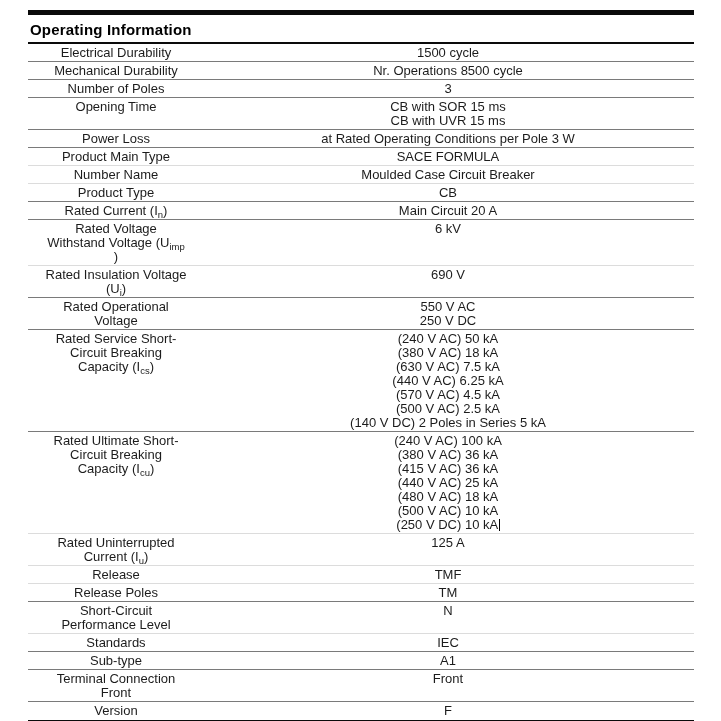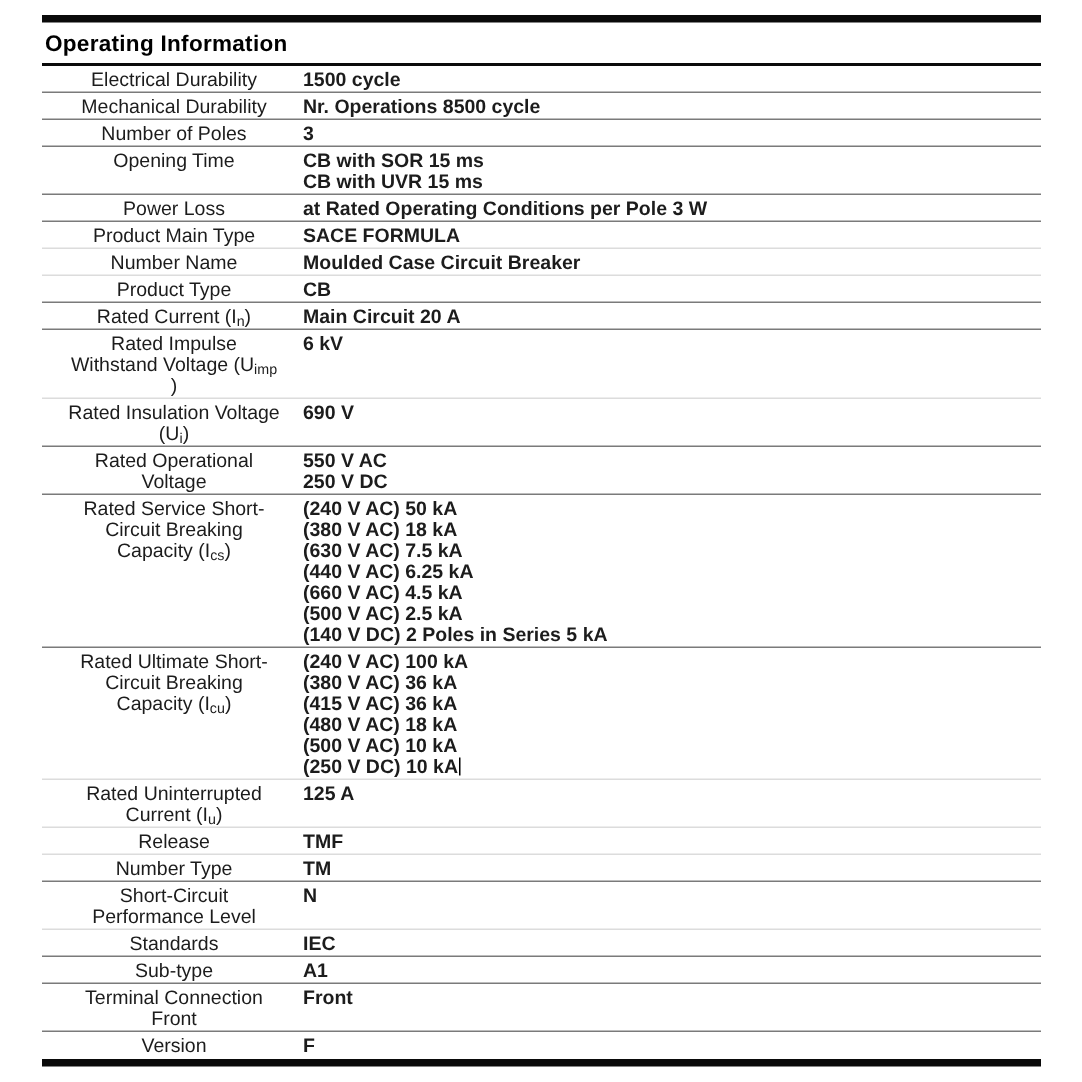--- a/index.html
+++ b/index.html
@@ -46,22 +46,21 @@
   .row.light  { border-bottom-color: #dcdcdc; }
   .row.none   { border-bottom-color: transparent; }
   .label {
     width: 172px;
     flex: 0 0 auto;
     text-align: center;
     padding-left: 2px;
   }
   .value {
     flex: 1 1 auto;
-    text-align: left;
-    font-weight: bold;
+    text-align: center;
   }
   .label .ln, .value .ln { display: block; }
   sub {
     font-size: 9.5px;
     line-height: 0;
     vertical-align: -2.5px;
   }
   .caret {
     display: inline-block;
     width: 1px;
@@ -146,21 +145,21 @@
       <div class="row strong">
         <div class="label">
           <span class="ln"><span>Rated Current (I</span><sub>n</sub><span>)</span></span>
         </div>
         <div class="value">
           <span class="ln"><span>Main Circuit 20 A</span></span>
         </div>
       </div>
       <div class="row light">
         <div class="label">
-          <span class="ln"><span>Rated Impulse</span></span>
+          <span class="ln"><span>Rated Voltage</span></span>
           <span class="ln"><span>Withstand Voltage (U</span><sub>imp</sub></span>
           <span class="ln"><span>)</span></span>
         </div>
         <div class="value">
           <span class="ln"><span>6 kV</span></span>
         </div>
       </div>
       <div class="row strong">
         <div class="label">
           <span class="ln"><span>Rated Insulation Voltage</span></span>
@@ -184,35 +183,36 @@
         <div class="label">
           <span class="ln"><span>Rated Service Short-</span></span>
           <span class="ln"><span>Circuit Breaking</span></span>
           <span class="ln"><span>Capacity (I</span><sub>cs</sub><span>)</span></span>
         </div>
         <div class="value">
           <span class="ln"><span>(240 V AC) 50 kA</span></span>
           <span class="ln"><span>(380 V AC) 18 kA</span></span>
           <span class="ln"><span>(630 V AC) 7.5 kA</span></span>
           <span class="ln"><span>(440 V AC) 6.25 kA</span></span>
-          <span class="ln"><span>(660 V AC) 4.5 kA</span></span>
+          <span class="ln"><span>(570 V AC) 4.5 kA</span></span>
           <span class="ln"><span>(500 V AC) 2.5 kA</span></span>
           <span class="ln"><span>(140 V DC) 2 Poles in Series 5 kA</span></span>
         </div>
       </div>
       <div class="row light">
         <div class="label">
           <span class="ln"><span>Rated Ultimate Short-</span></span>
           <span class="ln"><span>Circuit Breaking</span></span>
           <span class="ln"><span>Capacity (I</span><sub>cu</sub><span>)</span></span>
         </div>
         <div class="value">
           <span class="ln"><span>(240 V AC) 100 kA</span></span>
           <span class="ln"><span>(380 V AC) 36 kA</span></span>
           <span class="ln"><span>(415 V AC) 36 kA</span></span>
+          <span class="ln"><span>(440 V AC) 25 kA</span></span>
           <span class="ln"><span>(480 V AC) 18 kA</span></span>
           <span class="ln"><span>(500 V AC) 10 kA</span></span>
           <span class="ln"><span>(250 V DC) 10 kA</span><span class="caret"></span></span>
         </div>
       </div>
       <div class="row light">
         <div class="label">
           <span class="ln"><span>Rated Uninterrupted</span></span>
           <span class="ln"><span>Current (I</span><sub>u</sub><span>)</span></span>
         </div>
@@ -223,21 +223,21 @@
       <div class="row light">
         <div class="label">
           <span class="ln"><span>Release</span></span>
         </div>
         <div class="value">
           <span class="ln"><span>TMF</span></span>
         </div>
       </div>
       <div class="row strong">
         <div class="label">
-          <span class="ln"><span>Number Type</span></span>
+          <span class="ln"><span>Release Poles</span></span>
         </div>
         <div class="value">
           <span class="ln"><span>TM</span></span>
         </div>
       </div>
       <div class="row light">
         <div class="label">
           <span class="ln"><span>Short-Circuit</span></span>
           <span class="ln"><span>Performance Level</span></span>
         </div>

